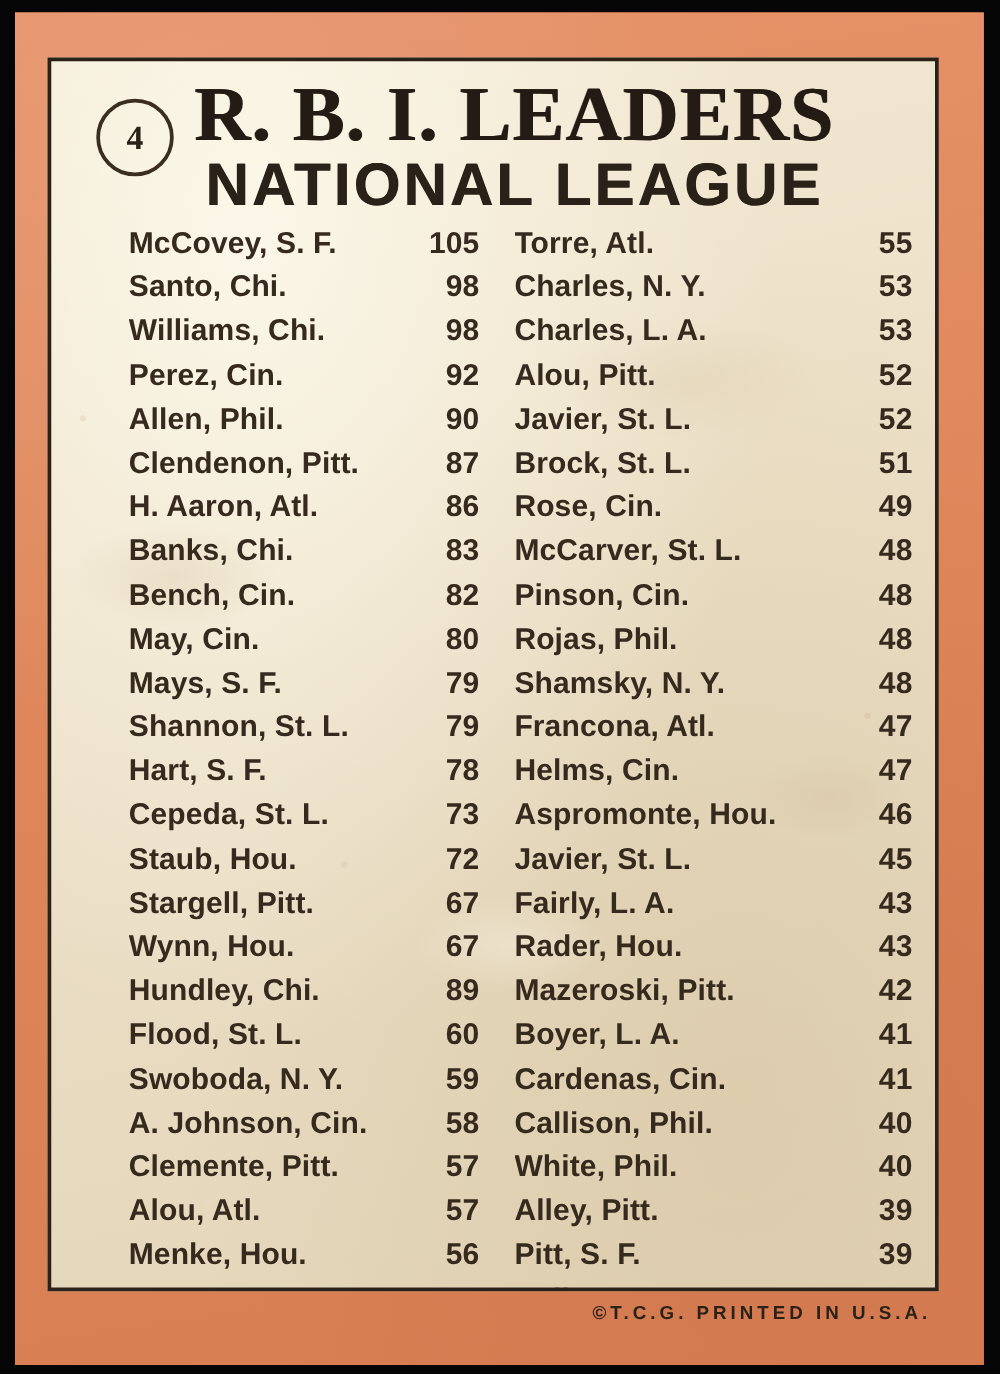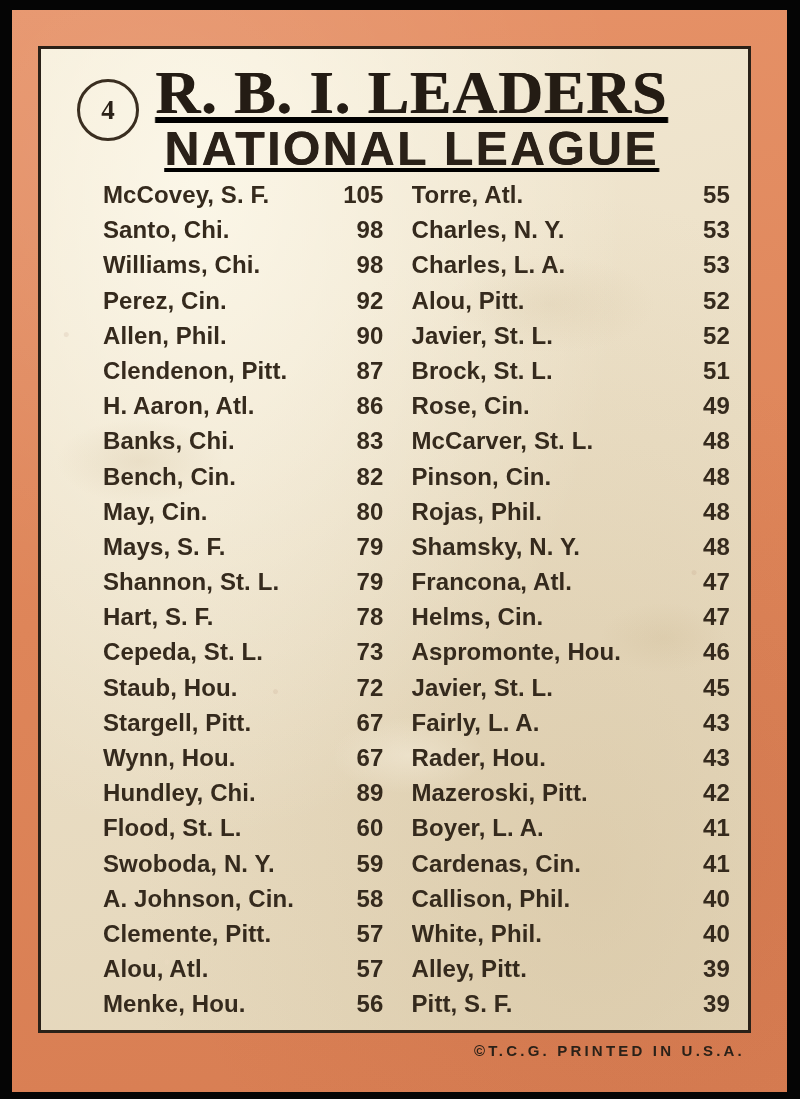--- a/index.html
+++ b/index.html
@@ -108,21 +108,20 @@
     line-height: 1;
   }
 
   
   .title-block {
     position: absolute;
     left: 0;
     top: 12px;
     width: 713px;
     text-align: center;
-    text-decoration: underline;
   }
 
   .card-title {
     font-family: "Liberation Serif", serif;
     font-weight: 700;
     font-size: 62px;
     line-height: 1.0;
     letter-spacing: 1px;
     color: #241c14;
     white-space: nowrap;

